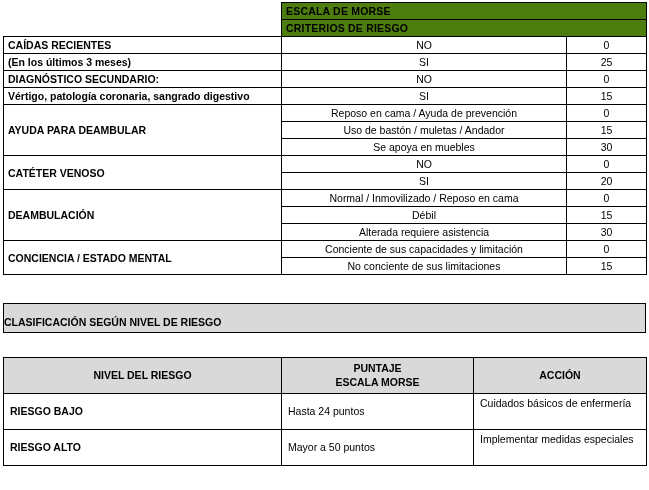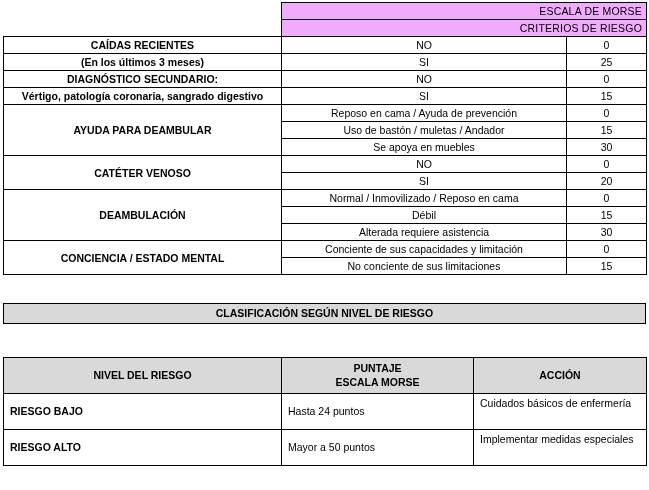--- a/index.html
+++ b/index.html
@@ -40,60 +40,59 @@
     box-sizing: border-box;
   }
   .hdr-empty {
     border-top: none !important;
     border-left: none !important;
     border-bottom: none !important;
     border-right: none !important;
     background: #ffffff;
   }
   .hdr-title {
-    background: #f0abfc;
-    text-align: right;
-    font-weight: normal;
+    background: #4d7c0f;
+    text-align: left;
+    font-weight: bold;
     font-size: 10.5px;
     letter-spacing: 0.2px;
   }
   .crit-label {
     font-weight: bold;
     font-size: 10.5px;
-    text-align: center;
+    text-align: left;
     vertical-align: middle;
   }
   .crit-label-sub {
     font-weight: bold;
     font-size: 10.5px;
-    text-align: center;
+    text-align: left;
     vertical-align: middle;
   }
   .opt {
     text-align: center;
     font-size: 10.5px;
   }
   .score {
     text-align: center;
     font-size: 10.5px;
   }
 
   .class-title-wrap {
     position: absolute;
     left: 3px;
     top: 303px;
     width: 643px;
   }
   .class-title {
     border: 1px solid #000000;
     background: #d9d9d9;
-    text-align: center;
-    font-weight: bold;
-    font-size: 10.5px;
-    padding: 3px 0 4px 0;
+    font-weight: bold;
+    font-size: 10.5px;
+    padding: 12px 0 4px 0;
     box-sizing: border-box;
   }
 
   .class-table {
     position: absolute;
     left: 3px;
     top: 343px;
     width: 643px;
     margin-top: 14px;
   }

